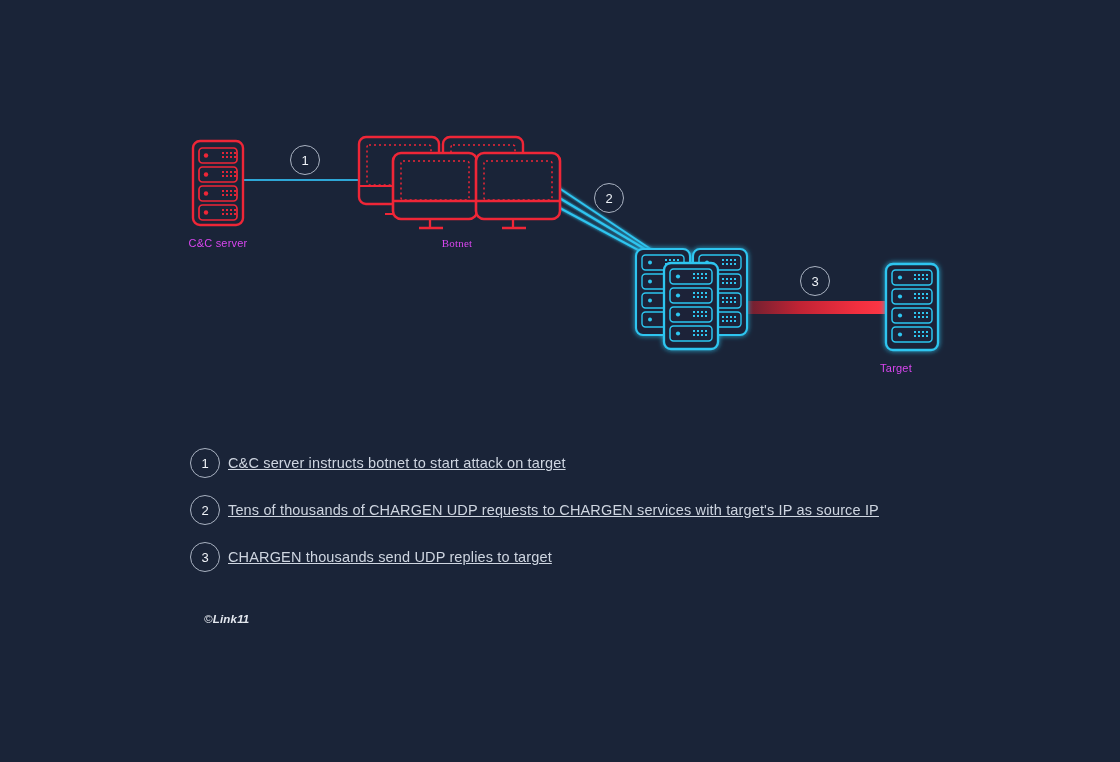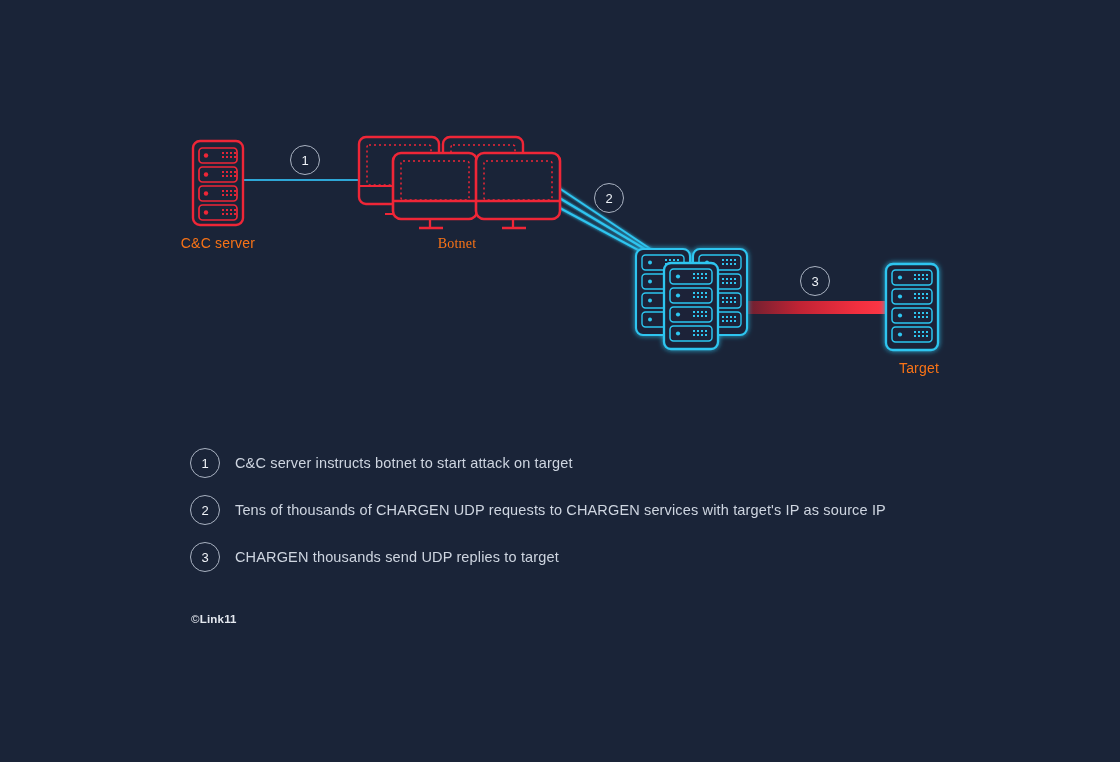--- a/index.html
+++ b/index.html
@@ -21,22 +21,22 @@
     height: 762px;
   }
   svg.layer {
     position: absolute;
     left: 0; top: 0;
     width: 1120px; height: 762px;
     overflow: visible;
   }
   .node-label {
     position: absolute;
-    font-size: 14px;
-    color: #f97316;
+    font-size: 11px;
+    color: #d946ef;
     letter-spacing: 0.2px;
     text-align: center;
     line-height: 17px;
     white-space: pre-line;
     user-select: none;
   }
   .step-badge {
     position: absolute;
     width: 30px; height: 30px;
     border: 1.6px solid #aab3c2;
@@ -66,33 +66,35 @@
     width: 30px; height: 30px;
     border: 1.5px solid #a9b2c1;
     border-radius: 50%;
     color: #f0f3f8;
     font-size: 13px;
     display: flex;
     align-items: center;
     justify-content: center;
   }
   .legend-text {
-    margin-left: 15px;
+    margin-left: 8px;
     font-size: 14.5px;
     color: #ced5e0;
     letter-spacing: 0.15px;
     white-space: nowrap;
+    text-decoration: underline;
   }
   #credit {
     position: absolute;
-    left: 191px;
+    left: 204px;
     top: 613px;
     font-size: 11.5px;
     color: #e4e8ef;
     letter-spacing: 0.2px;
+    font-style: italic;
   }
   #credit .mark { font-weight: normal; }
   #credit .brand { font-weight: bold; }
 </style>
 </head>
 <body>
 
 <div id="stage">
 
   <svg class="layer" viewBox="0 0 1120 762">
@@ -416,21 +418,21 @@
           <rect x="926" y="335" width="2" height="2"></rect>
       </g>
     </g>
   </svg>
 
   <div class="node-label" style="left:158px; top:235px; width:120px;">C&amp;C server</div>
 
   <div class="node-label" style="left:397px; top:235px; width:120px;font-family:Liberation Serif, serif;">Botnet</div>
 
 
-  <div class="node-label" style="left:859px; top:360px; width:120px;">Target</div>
+  <div class="node-label" style="left:836px; top:360px; width:120px;">Target</div>
 
   <div class="step-badge" style="left:290px; top:145px;">1</div>
   <div class="step-badge" style="left:594px; top:183px;">2</div>
   <div class="step-badge" style="left:800px; top:266px;">3</div>
 
   <div id="legend">
 
     <div class="legend-row">
       <div class="legend-badge">1</div>
       <div class="legend-text">C&amp;C server instructs botnet to start attack on target</div>

